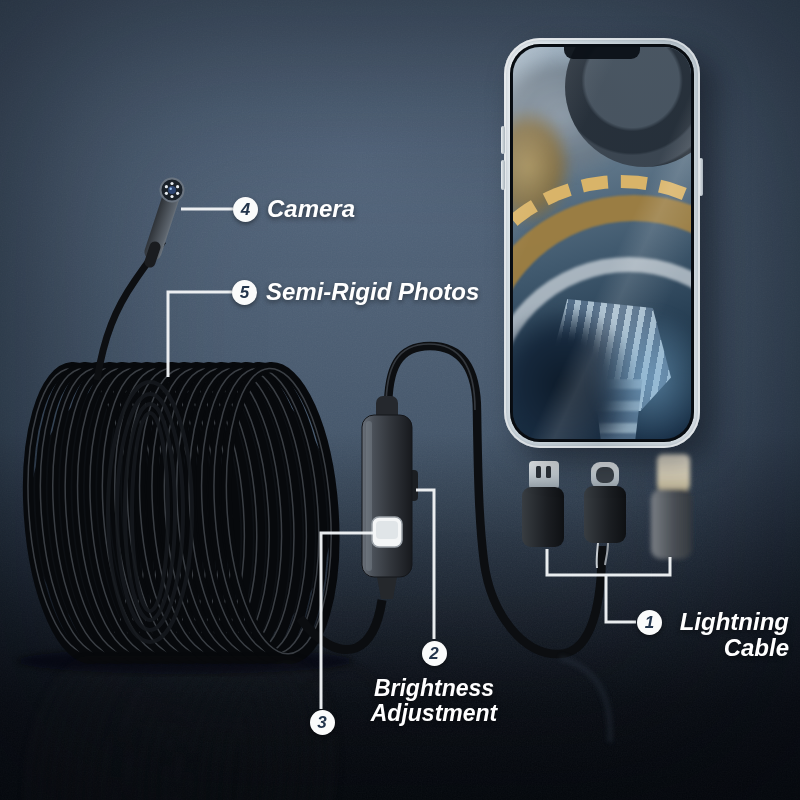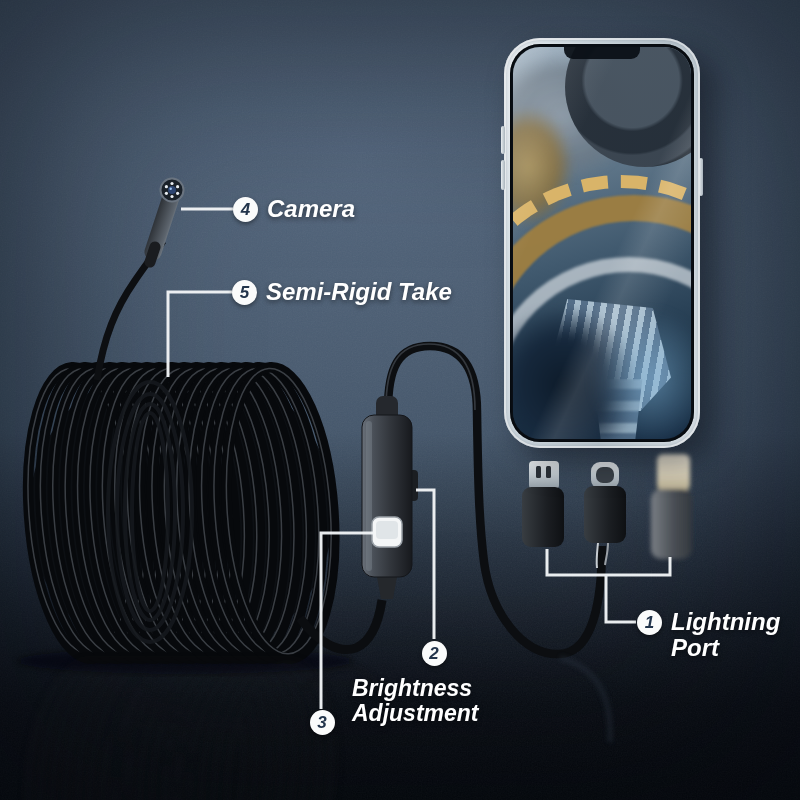--- a/index.html
+++ b/index.html
@@ -49,22 +49,22 @@
          background:#0a0f15;border-radius:0 0 9px 9px;z-index:5;opacity:.93;}
   .sidebtn{position:absolute;background:linear-gradient(90deg,#e8edf0,#a9b4bc);border-radius:2px;}
 
   
   .callout{position:absolute;display:flex;gap:9px;align-items:flex-start;color:#fff;z-index:9;}
   .callout.stack{flex-direction:column;align-items:center;gap:11px;}
   .badge{width:25px;height:25px;border-radius:50%;background:#fafbfb;color:#22344b;
          font-style:italic;font-weight:700;font-size:17px;line-height:25px;text-align:center;
          box-shadow:0 2px 4px rgba(0,0,0,.4);flex:none;}
   .ctxt{font-style:italic;font-weight:700;font-size:24px;line-height:1.08;
-        text-shadow:0 2px 5px rgba(0,0,0,.45);margin-top:-1px;}
-  .center{text-align:left;}
+        text-shadow:0 2px 5px rgba(0,0,0,.45);margin-top:-1px;text-align:right;}
+  .center{text-align:center;}
 </style>
 </head>
 <body>
 
 <div class="scene">
   <div class="bg"></div>
 
   <svg class="noise" width="800" height="800">
     <filter id="nz">
         <feTurbulence type="fractalNoise" baseFrequency="0.8" numOctaves="2"></feTurbulence>
@@ -252,26 +252,26 @@
     </div>
   </div>
 
   <div class="callout" style="left:233px;top:197px;">
     <div class="badge">4</div>
     <div class="ctxt">Camera</div>
   </div>
 
   <div class="callout" style="left:232px;top:280px;">
     <div class="badge">5</div>
-    <div class="ctxt">Semi-Rigid Take</div>
+    <div class="ctxt">Semi-Rigid Photos</div>
   </div>
 
   <div class="callout" style="left:637px;top:610px;">
     <div class="badge">1</div>
-    <div class="ctxt" style="width:118px;">Lightning Port</div>
+    <div class="ctxt" style="width:118px;">Lightning Cable</div>
   </div>
 
   <div class="callout stack" style="left:352px;top:641px;width:164px;">
     <div class="badge">2</div>
     <div class="ctxt center" style="font-size:23px;">Brightness Adjustment</div>
   </div>
 
   <div class="callout stack" style="left:242px;top:710px;width:160px;gap:10px;">
     <div class="badge">3</div>
   </div>

